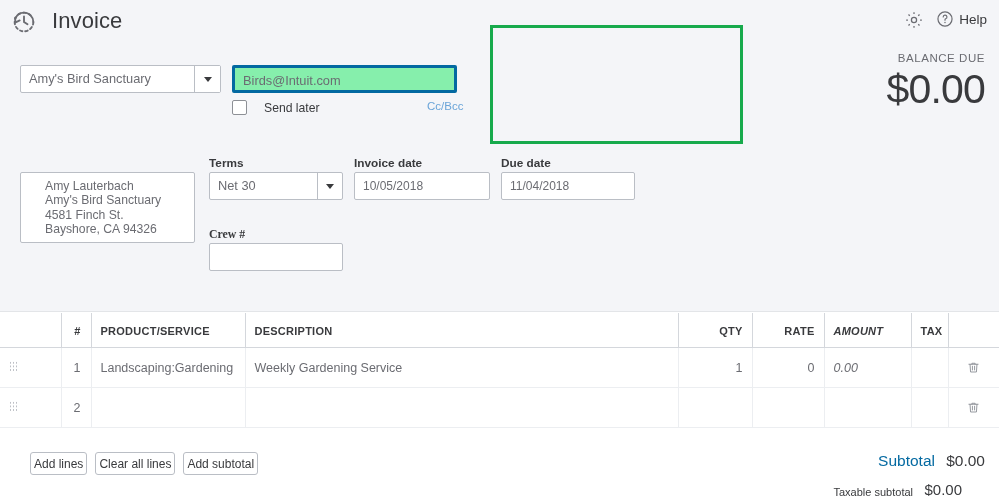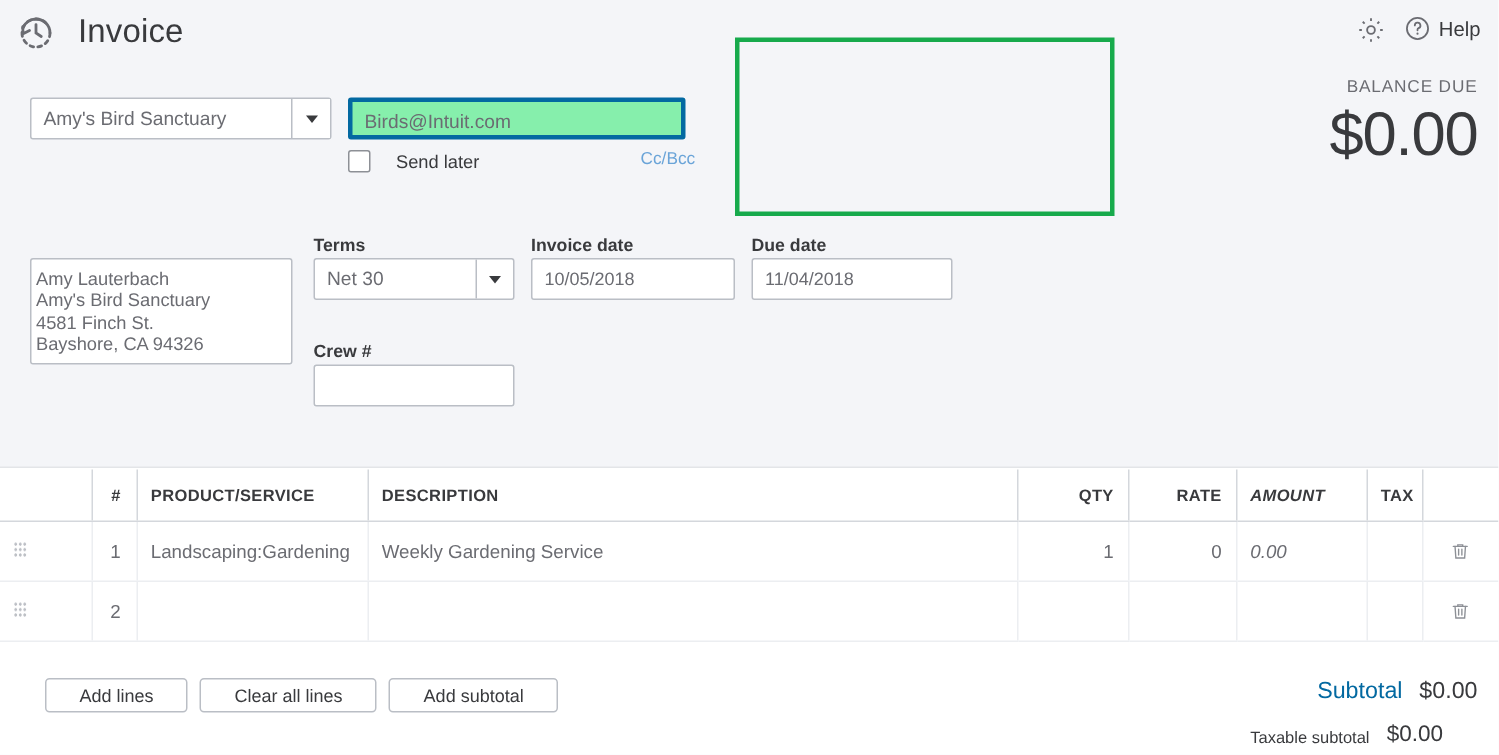--- a/index.html
+++ b/index.html
@@ -162,21 +162,21 @@
     color: #6b6c72;
     line-height: 26px;
     white-space: nowrap;
   }
 
   
   .billing-label { left: 37px; top: 156px; margin-top: 36px; }
   .billing-box {
     left: 20px; top: 172px;
     width: 175px; height: 71px;
-    padding: 6px 3px;
+    padding: 6px 24px;
   }
   .billing-text {
     font-size: 12.2px;
     color: #6b6c72;
     line-height: 14.4px;
     white-space: pre-line;
   }
 
   
   .terms-label { left: 209px; top: 156px; }
@@ -195,21 +195,21 @@
     display: flex; align-items: center; justify-content: center;
   }
 
   
   .invdate-label { left: 354px; top: 156px; }
   .invdate-box { left: 354px; top: 172px; width: 136px; height: 28px; }
   .duedate-label { left: 501px; top: 156px; }
   .duedate-box { left: 501px; top: 172px; width: 134px; height: 28px; }
 
   
-  .crew-label { left: 209px; top: 227px; }
+  .crew-label { left: 209px; top: 227px; font-family: Liberation Serif, serif; }
   .crew-box { left: 209px; top: 243px; width: 134px; height: 28px; }
 
   
   .table-region {
     position: absolute;
     left: 0; top: 313px;
     width: 999px;
   }
   table.lines {
     width: 999px;
@@ -270,21 +270,21 @@
     position: absolute;
     left: 30px; top: 452px;
     display: flex; gap: 8px;
   }
   .btn {
     background: #ffffff;
     border: 1px solid #babec5;
     border-radius: 3px;
     font-size: 12px;
     color: #393a3d;
-    padding: 5px 22px;
+    padding: 5px 3px;
     height: 23px;
     line-height: 12px;
     cursor: pointer;
     white-space: nowrap;
   }
 
   .subtotal-label {
     position: absolute; right: 64px; top: 452px;
     font-size: 15.5px; color: #0369a1;
     text-align: right;

